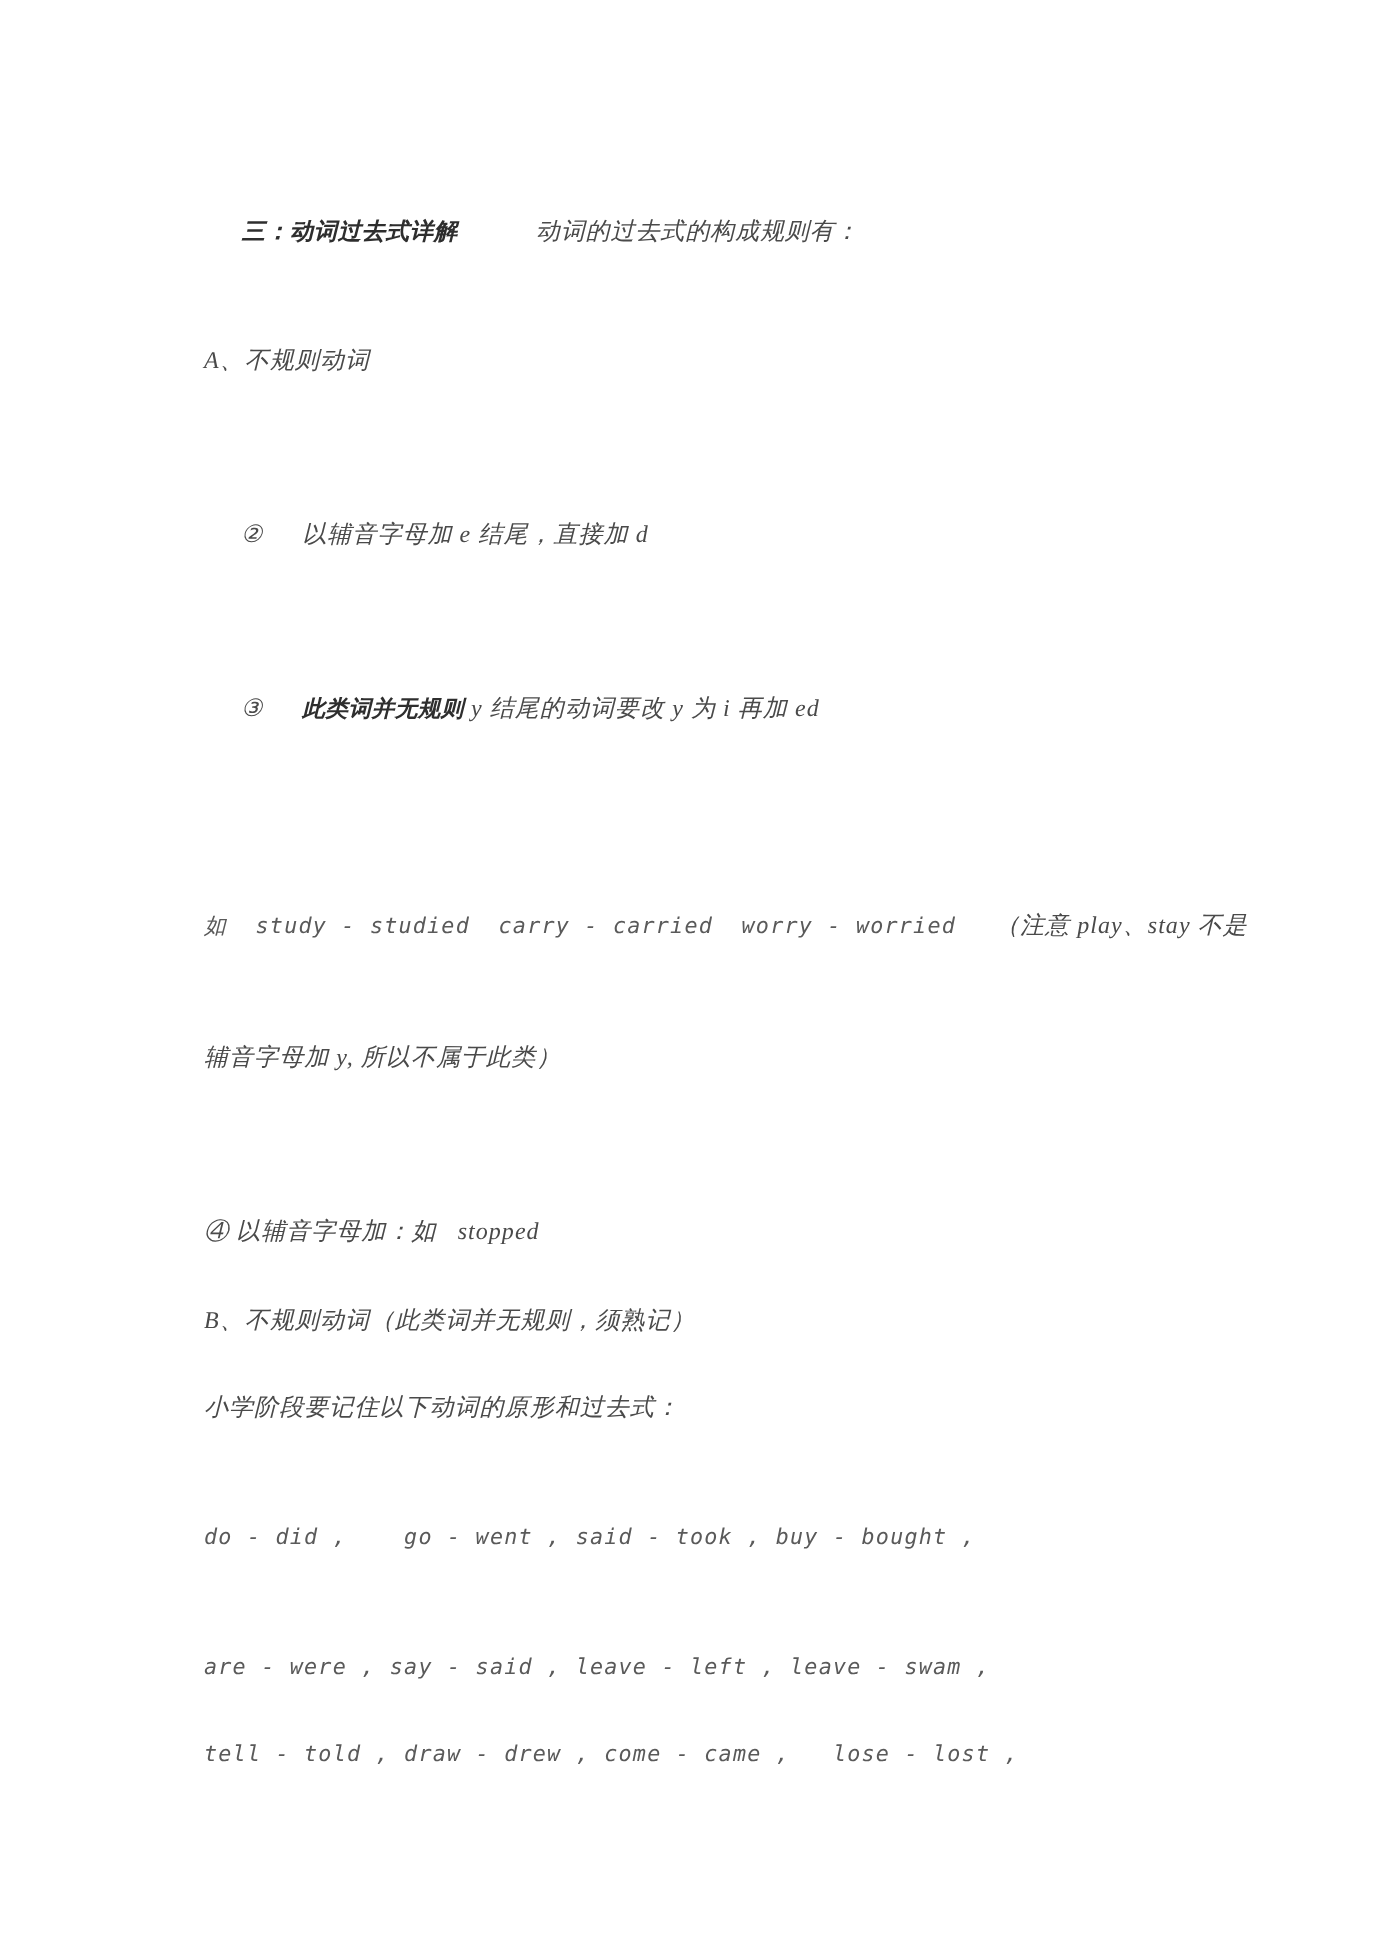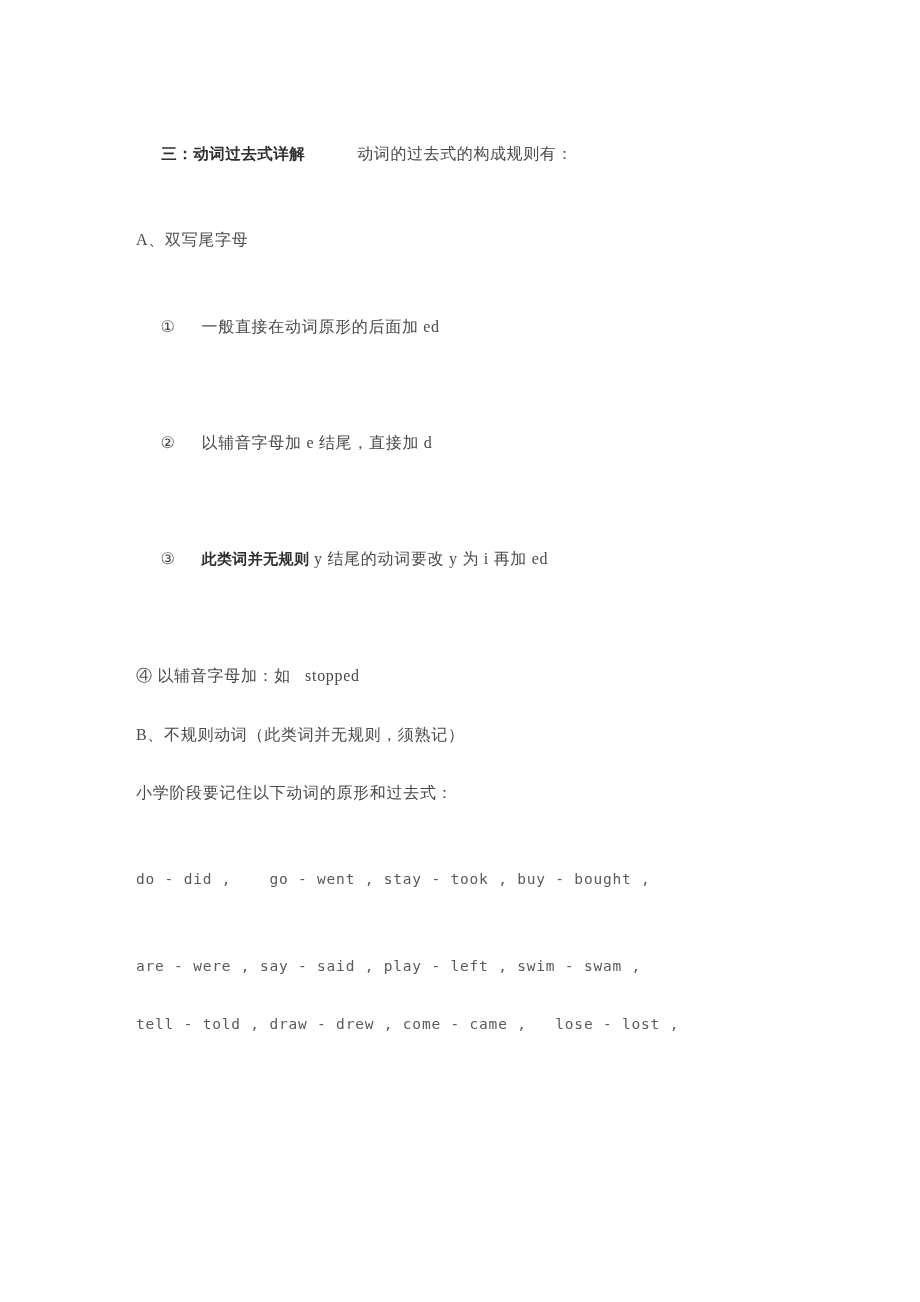--- a/index.html
+++ b/index.html
@@ -16,20 +16,21 @@
     color: #3d3d3d;
     overflow: hidden;
   }
   .page {
     position: absolute;
     left: 0;
     top: 0;
     width: 776px;
     height: 1302px;
     background: #ffffff;
+    font-style: italic;
   }
   .content {
     position: absolute;
     left: 136px;
     top: 112px;
     width: 700px;
   }
 
   
   .blk {
@@ -98,63 +99,64 @@
 
 <div class="page">
   <div class="content">
 
     <div class="blk heading-row">
       <span class="heading-strong">三：动词过去式详解</span><span class="gap-wide"></span><span class="heading-rest">动词的过去式的构成规则有：</span>
     </div>
 
     <div class="sp-29"></div>
 
-    <div class="blk cjk">A、双写尾字母</div>
+    <div class="blk cjk">A、不规则动词</div>
 
     <div class="sp-29"></div>
 
-    <div class="blk">
-      <span class="cjk">①</span><span class="gap-mid"></span><span class="cjk">一般直接在动词原形的后面加 ed</span>
-    </div>
 
     <div class="sp-29"></div>
 
     <div class="blk">
       <span class="cjk">②</span><span class="gap-mid"></span><span class="cjk">以辅音字母加 e 结尾，直接加 d</span>
     </div>
 
     <div class="sp-29"></div>
 
     <div class="blk">
       <span class="cjk">③</span><span class="gap-mid"></span><span class="cjk-b">此类词并无规则</span><span class="cjk"> y 结尾的动词要改 y 为 i 再加 ed</span>
     </div>
 
     <div class="sp-29"></div>
 
+    <div class="blk">
+      <span class="row"><span class="mono">如  study - studied  carry - carried  worry - worried</span><span class="gap-mid"></span><span class="cjk">（注意 play、stay 不是</span></span>
+      <span class="row cjk">辅音字母加 y, 所以不属于此类）</span>
+    </div>
 
     <div class="sp-29"></div>
 
     <div class="blk cjk">④ 以辅音字母加：如   stopped</div>
 
     <div class="sp-30"></div>
 
     <div class="blk cjk">B、不规则动词（此类词并无规则，须熟记）</div>
 
     <div class="sp-29"></div>
 
     <div class="blk cjk">小学阶段要记住以下动词的原形和过去式：</div>
 
     <div class="sp-29"></div>
 
     <div class="sp-29"></div>
 
-    <div class="blk mono">do - did ,    go - went , stay - took , buy - bought ,</div>
+    <div class="blk mono">do - did ,    go - went , said - took , buy - bought ,</div>
     <div class="sp-29"></div>
 
     <div class="sp-29"></div>
 
-    <div class="blk mono">are - were , say - said , play - left , swim - swam ,</div>
+    <div class="blk mono">are - were , say - said , leave - left , leave - swam ,</div>
     <div class="sp-29"></div>
 
     <div class="blk mono">tell - told , draw - drew , come - came ,   lose - lost ,</div>
 
   </div>
 </div>
 
 </body></html>

